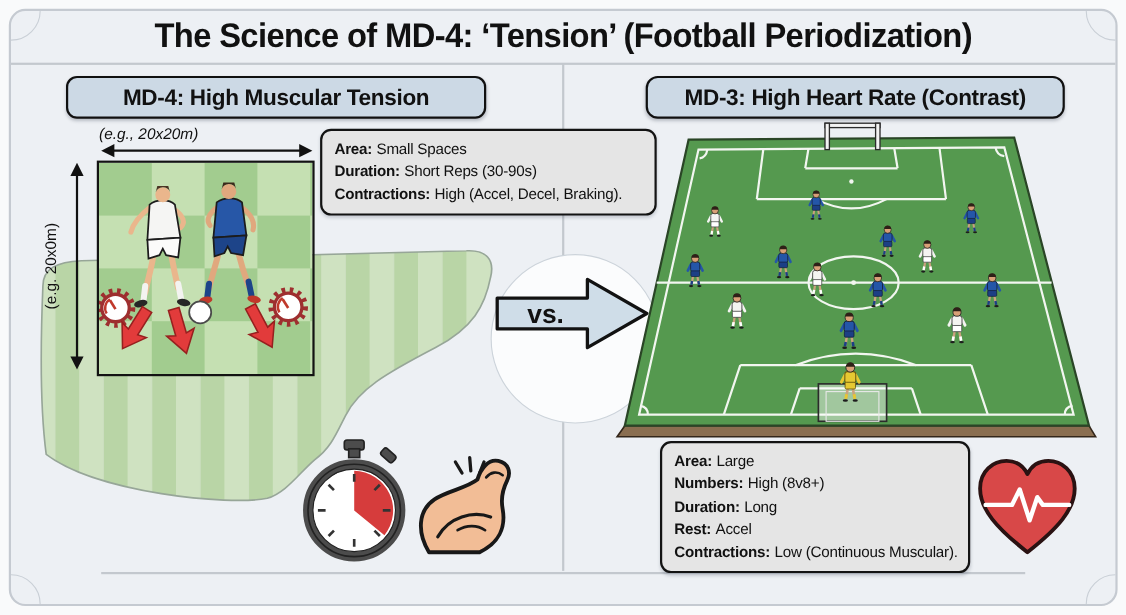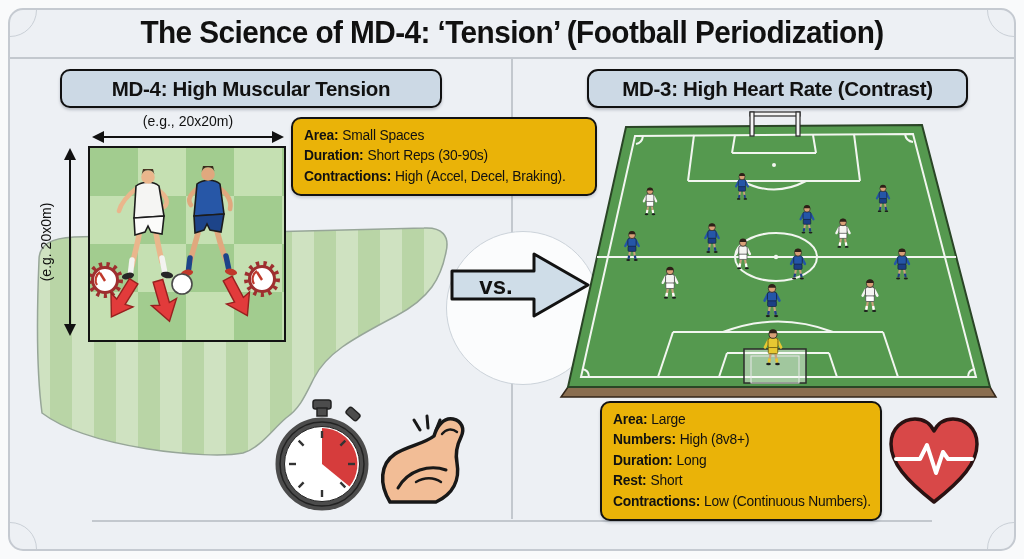--- a/index.html
+++ b/index.html
@@ -40,40 +40,40 @@
   .pill{
     position:absolute;height:35px;border:2.2px solid #101010;border-radius:9px;
     background:#ccd9e5;display:flex;align-items:center;justify-content:center;
     font-size:20.5px;font-weight:800;letter-spacing:-0.3px;
     box-shadow:0 2px 3px rgba(30,40,60,.25);z-index:6;
   }
   .pill-left{left:60px;top:69px;width:378px;border-radius:10px;}
   .pill-right{left:587px;top:69px;width:377px;border-radius:11px;}
 
   .info-box{
-    position:absolute;background:#eab308;border:2px solid #131313;border-radius:10px;
+    position:absolute;background:#e5e5e5;border:2px solid #131313;border-radius:10px;
     padding:7px 11px;z-index:7;box-shadow:0 2px 3px rgba(30,40,60,.18);
   }
   .info-left{left:291px;top:117px;width:280px;}
   .info-right{left:600px;top:401px;width:256px;}
   .info-row{font-size:13.8px;line-height:20.4px;white-space:nowrap;letter-spacing:-0.2px;color:#111;}
   .info-row b{font-weight:800;margin-right:4px;}
 
   .grass-blob{position:absolute;left:28px;top:208px;z-index:1;}
 
   .ssg-square{
     position:absolute;left:88px;top:146px;width:194px;height:192px;
     border:2px solid #131313;z-index:3;
     background:repeating-conic-gradient(#c5e0b2 0% 25%, #a2cc8f 0% 50%) 0 0/96px 96px;
   }
   .ssg-square svg{position:absolute;left:0;top:0;}
 
   .dim-label-top{
-    position:absolute;left:90px;top:113px;width:196px;text-align:center;
-    font-size:14px;color:#111;z-index:4;
+    position:absolute;left:90px;top:113px;width:196px;text-align:left;
+    font-size:14px;color:#111;z-index:4;font-style:italic;
   }
   .dim-label-side{
     position:absolute;left:46px;top:242px;transform:translate(-50%,-50%) rotate(-90deg);
     white-space:nowrap;font-size:14px;color:#111;z-index:4;
   }
   .dim-arrow{position:absolute;z-index:4;}
 
   .mid-circle{
     position:absolute;left:446px;top:231px;width:152px;height:152px;border-radius:50%;
     background:#fbfcfd;border:1.6px solid #ccd3da;z-index:2;
@@ -450,22 +450,22 @@
           <circle cx="0" cy="-15" r="3.4" fill="#d9a077" stroke="#222" stroke-width="0.7"></circle>
           <path d="M-3.4,-15.8 A3.4,3.4 0 0 1 3.4,-15.8 Z" fill="#2e2017"></path>
         </g>
       </g>
   </svg>
 
   <div class="info-box info-right">
     <div class="info-row"><b>Area:</b><span>Large</span></div>
     <div class="info-row"><b>Numbers:</b><span>High (8v8+)</span></div>
     <div class="info-row"><b>Duration:</b><span>Long</span></div>
-    <div class="info-row"><b>Rest:</b><span>Short</span></div>
-    <div class="info-row"><b>Contractions:</b><span>Low (Continuous Numbers).</span></div>
+    <div class="info-row"><b>Rest:</b><span>Accel</span></div>
+    <div class="info-row"><b>Contractions:</b><span>Low (Continuous Muscular).</span></div>
   </div>
 
   <svg class="icon" style="left:884px;top:414px;" width="100" height="94" viewBox="0 0 100 94">
     <path d="M50,88 C22,66 7,49 7,30 C7,14 19,5 31,5 C39,5 46,9 50,17 C54,9 61,5 69,5 C81,5 93,14 93,30 C93,49 78,66 50,88 Z" fill="#d84848" stroke="#2a1212" stroke-width="3.5" stroke-linejoin="round"></path>
     <polyline points="12,45 36,45 43,31 52,59 59,38 64,45 88,45" fill="none" stroke="#ffffff" stroke-width="4" stroke-linejoin="round" stroke-linecap="round"></polyline>
   </svg>
 
   <div class="frame-clip">
     <div class="corner c-tl"></div>
       <div class="corner c-tr"></div>

